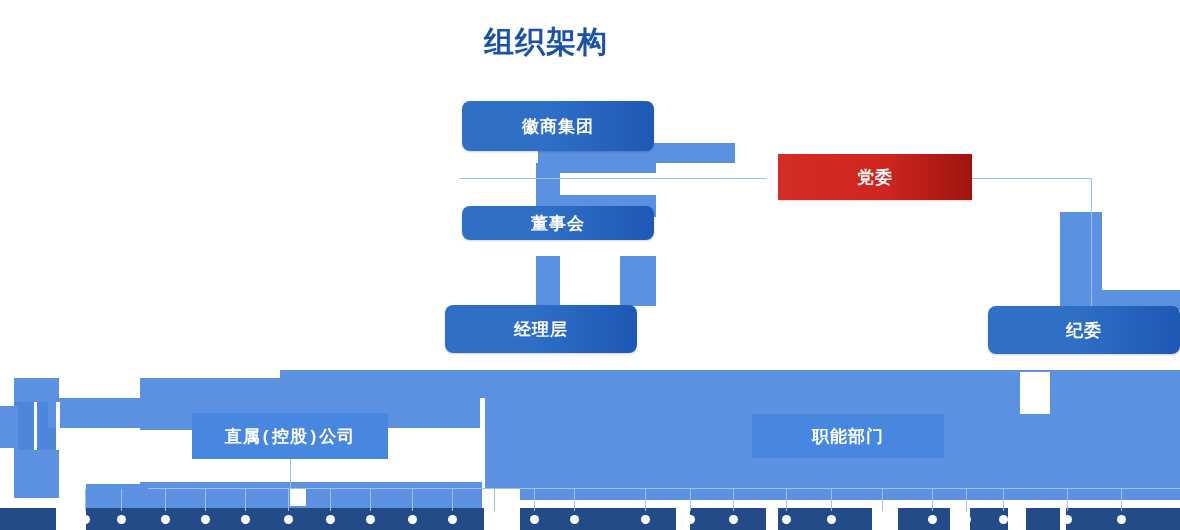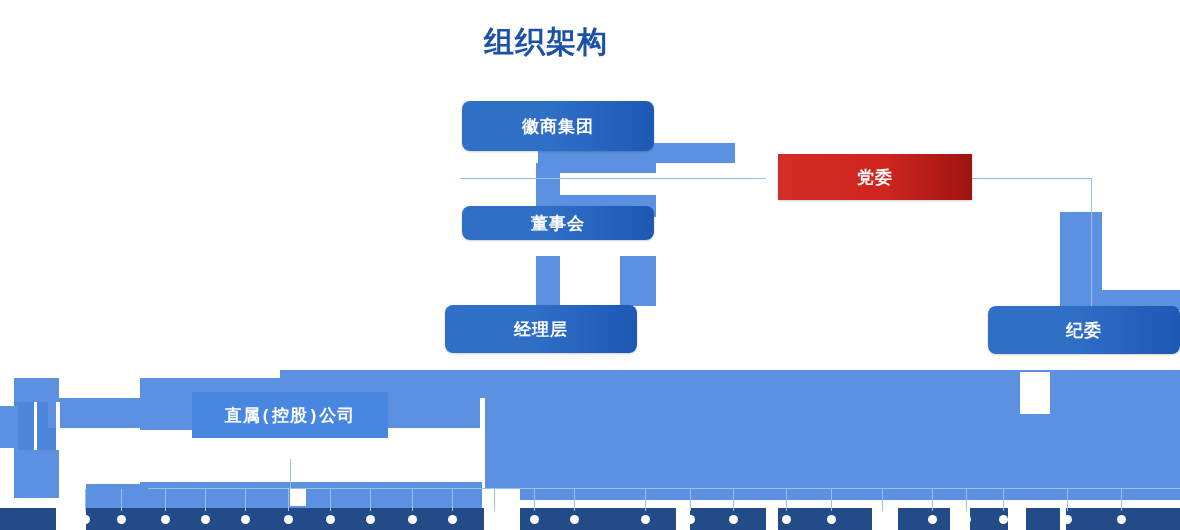--- a/index.html
+++ b/index.html
@@ -163,25 +163,28 @@
   </div>
 
   <div class="node round" style="left:445px; top:305px; width:192px; height:48px;">
     <span>经理层</span>
   </div>
 
   <div class="node round" style="left:988px; top:306px; width:192px; height:48px;">
     <span>纪委</span>
   </div>
 
-  <div class="node flat" style="left:192px; top:392px; width:196px; height:46px;">
+  <div class="node flat" style="left:192px; top:413px; width:196px; height:46px;">
     <span>直属(控股)公司</span>
   </div>
 
 
+  <div class="node flat" style="left:752px; top:414px; width:192px; height:44px;">
+    <span>职能部门</span>
+  </div>
 
   <div class="vline" style="left:290px; top:459px; height:30px;"></div>
   <div class="hline" style="left:148px; top:488px; width:1032px;"></div>
 
   <div class="bottom-band" style="left:0px;   top:508px; width:1180px; height:22px;"></div>
 
   <div class="band-gap" style="left:56px;   top:508px; width:30px;  height:22px;"></div>
   <div class="band-gap" style="left:484px;  top:508px; width:36px;  height:22px;"></div>
   <div class="band-gap" style="left:872px;  top:508px; width:26px;  height:22px;"></div>
   <div class="band-gap" style="left:950px;  top:508px; width:20px;  height:22px;"></div>

